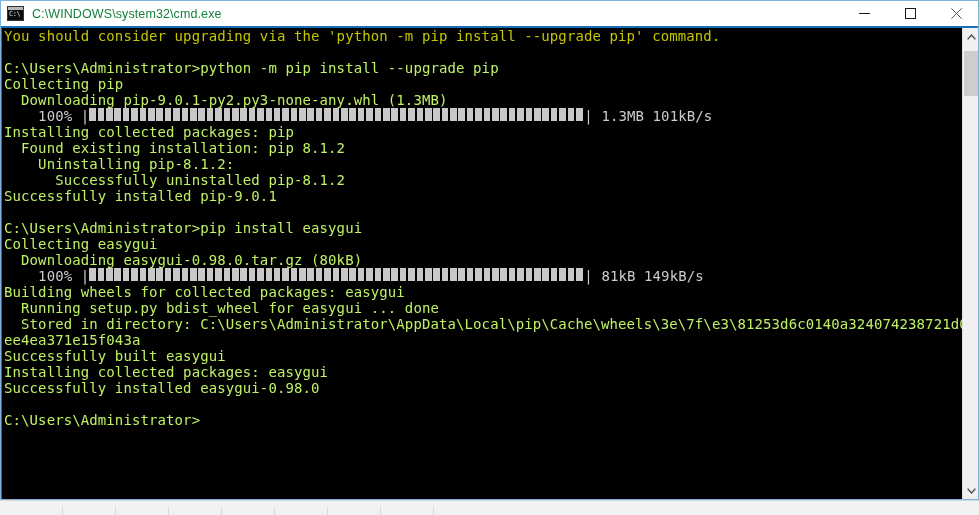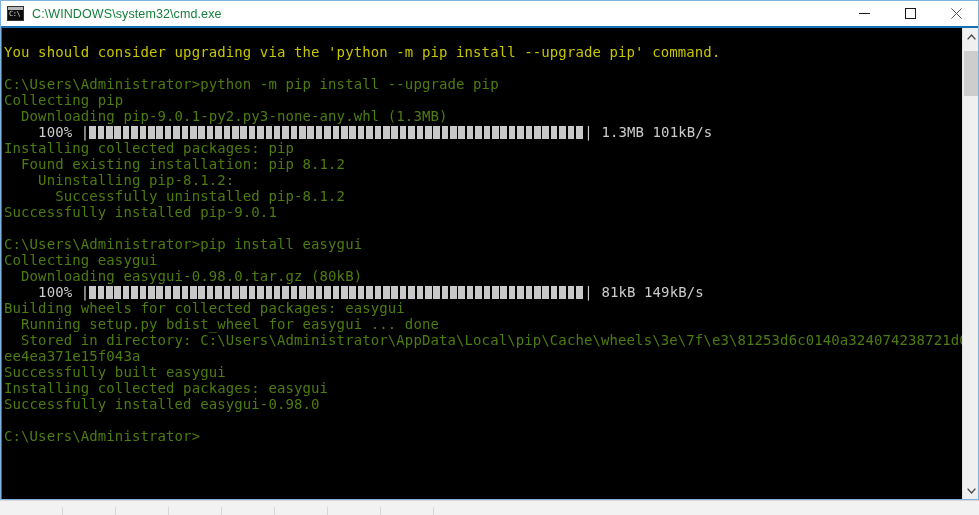--- a/index.html
+++ b/index.html
@@ -154,32 +154,31 @@
     background: #000000;
     overflow: hidden;
     padding: 0;
   }
   #console-output {
     font-family: "DejaVu Sans Mono", monospace;
     font-size: 14px;
     line-height: 16px;
     white-space: pre;
     color: #cccccc;
-    padding-top: 16px;
+    padding-top: 0;
     letter-spacing: .1px;
   }
   .line { height: 16px; white-space: pre; }
   .line.blank { height: 16px; }
-  .c-default { color: #4d7c0f; }
+  .c-default { color: #bef264; }
   .c-yellow  { color: #c5c500; }
 
   
   .progress-line {
     display: flex;
-    align-items: center;
     height: 16px;
     font-family: "DejaVu Sans Mono", monospace;
     font-size: 14px;
     line-height: 16px;
     color: #cccccc;
     white-space: pre;
   }
   .bar-cells {
     display: inline-flex;
     height: 13px;

